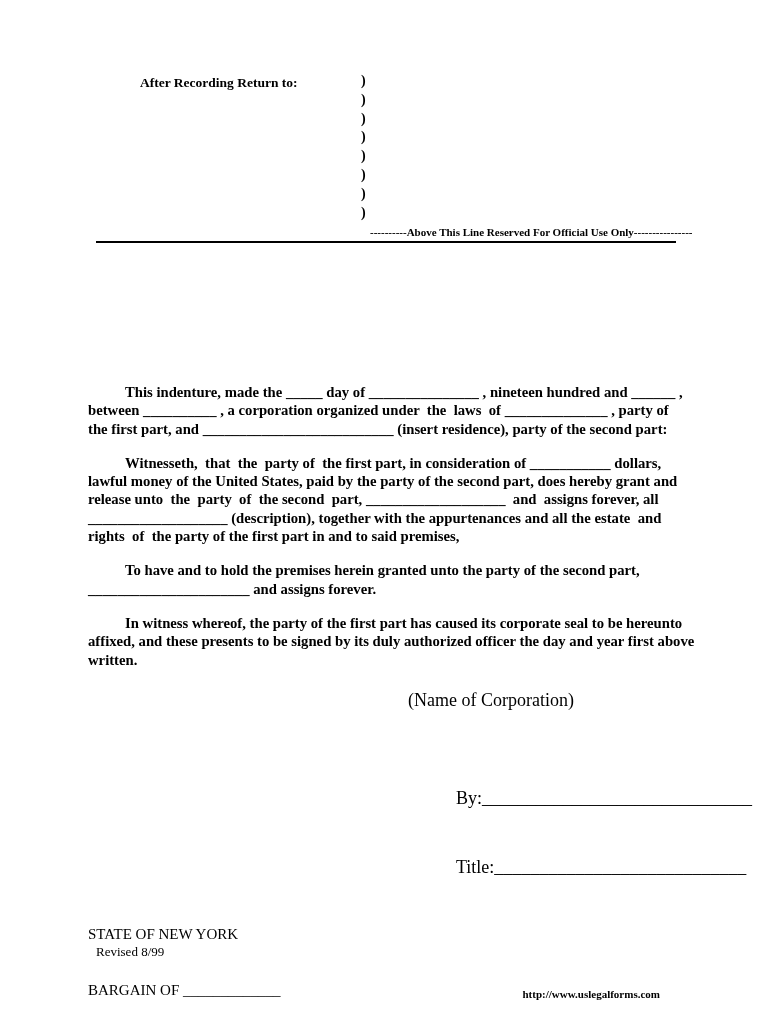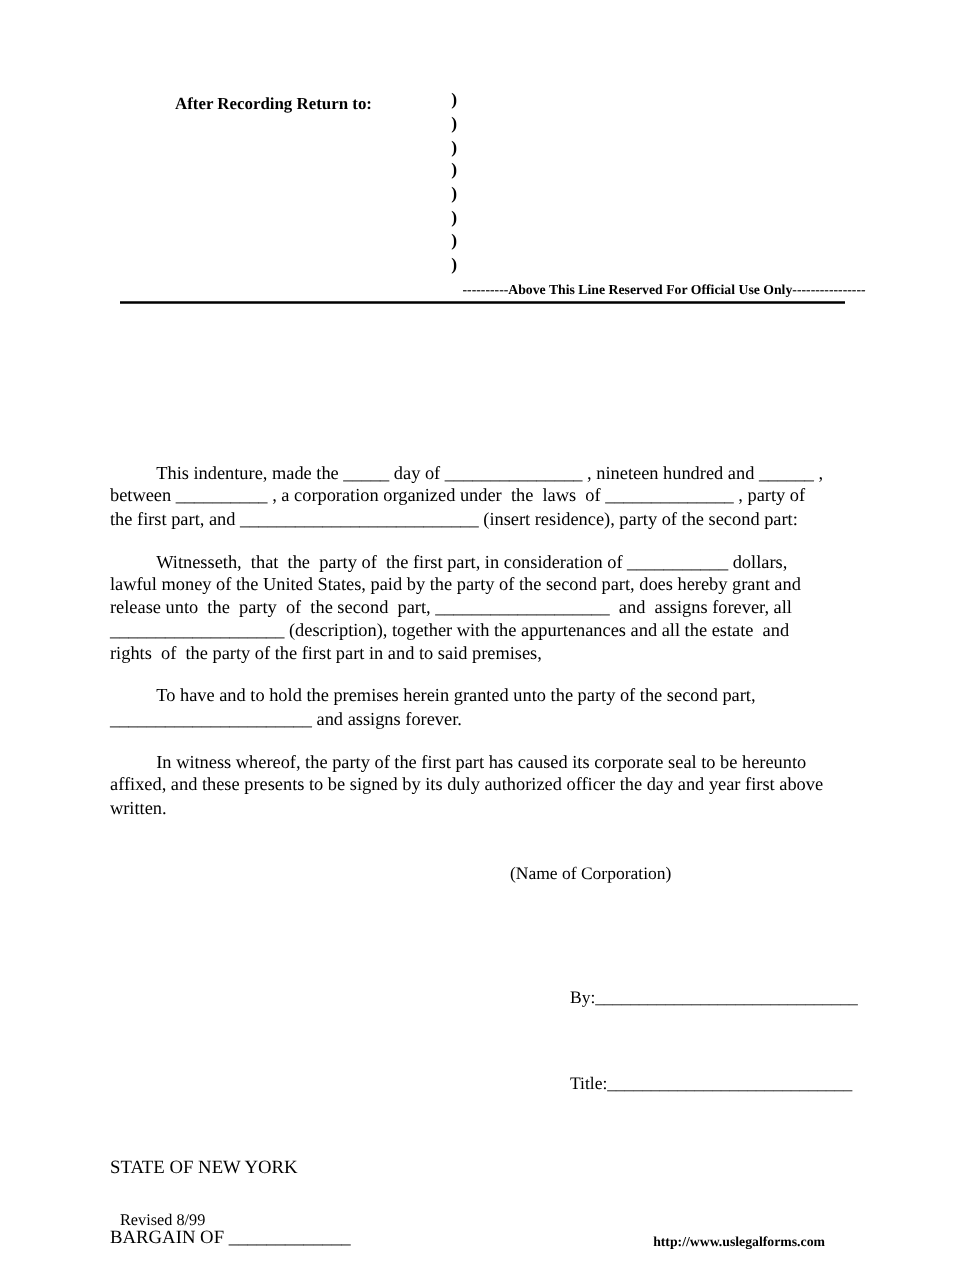--- a/index.html
+++ b/index.html
@@ -54,35 +54,36 @@
     top: 278px;
     width: 770px;
     text-align: center;
     font-size: 15px;
     line-height: 18.6px;
     white-space: pre;
   }
 
   .body-block {
     left: 88px;
-    top: 370px;
+    top: 383px;
     width: 616px;
     font-size: 14.7px;
     line-height: 18.3px;
+    font-weight: bold;
   }
   .doc-para {
     margin: 0 0 16px 0;
     white-space: pre;
     text-indent: 37px;
   }
 
   .signature-block {
     left: 408px;
     top: 691px;
-    font-size: 14px;
+    font-size: 18px;
     line-height: 18.5px;
   }
   .signature-lines {
     margin-top: 31px;
     line-height: 23px;
     white-space: pre;
     margin-left: 48px;
   }
 
   .jurat-block {
@@ -90,21 +91,20 @@
     top: 888px;
     font-size: 15px;
     line-height: 18.5px;
     white-space: pre;
   }
 
   .footer-revision {
     left: 96px;
     top: 944px;
     font-size: 13px;
-    margin-top: 24px;
   }
   .footer-url {
     right: 110px;
     top: 988px;
     font-size: 11px;
     font-weight: bold;
   }
 </style>
 </head>
 <body>

